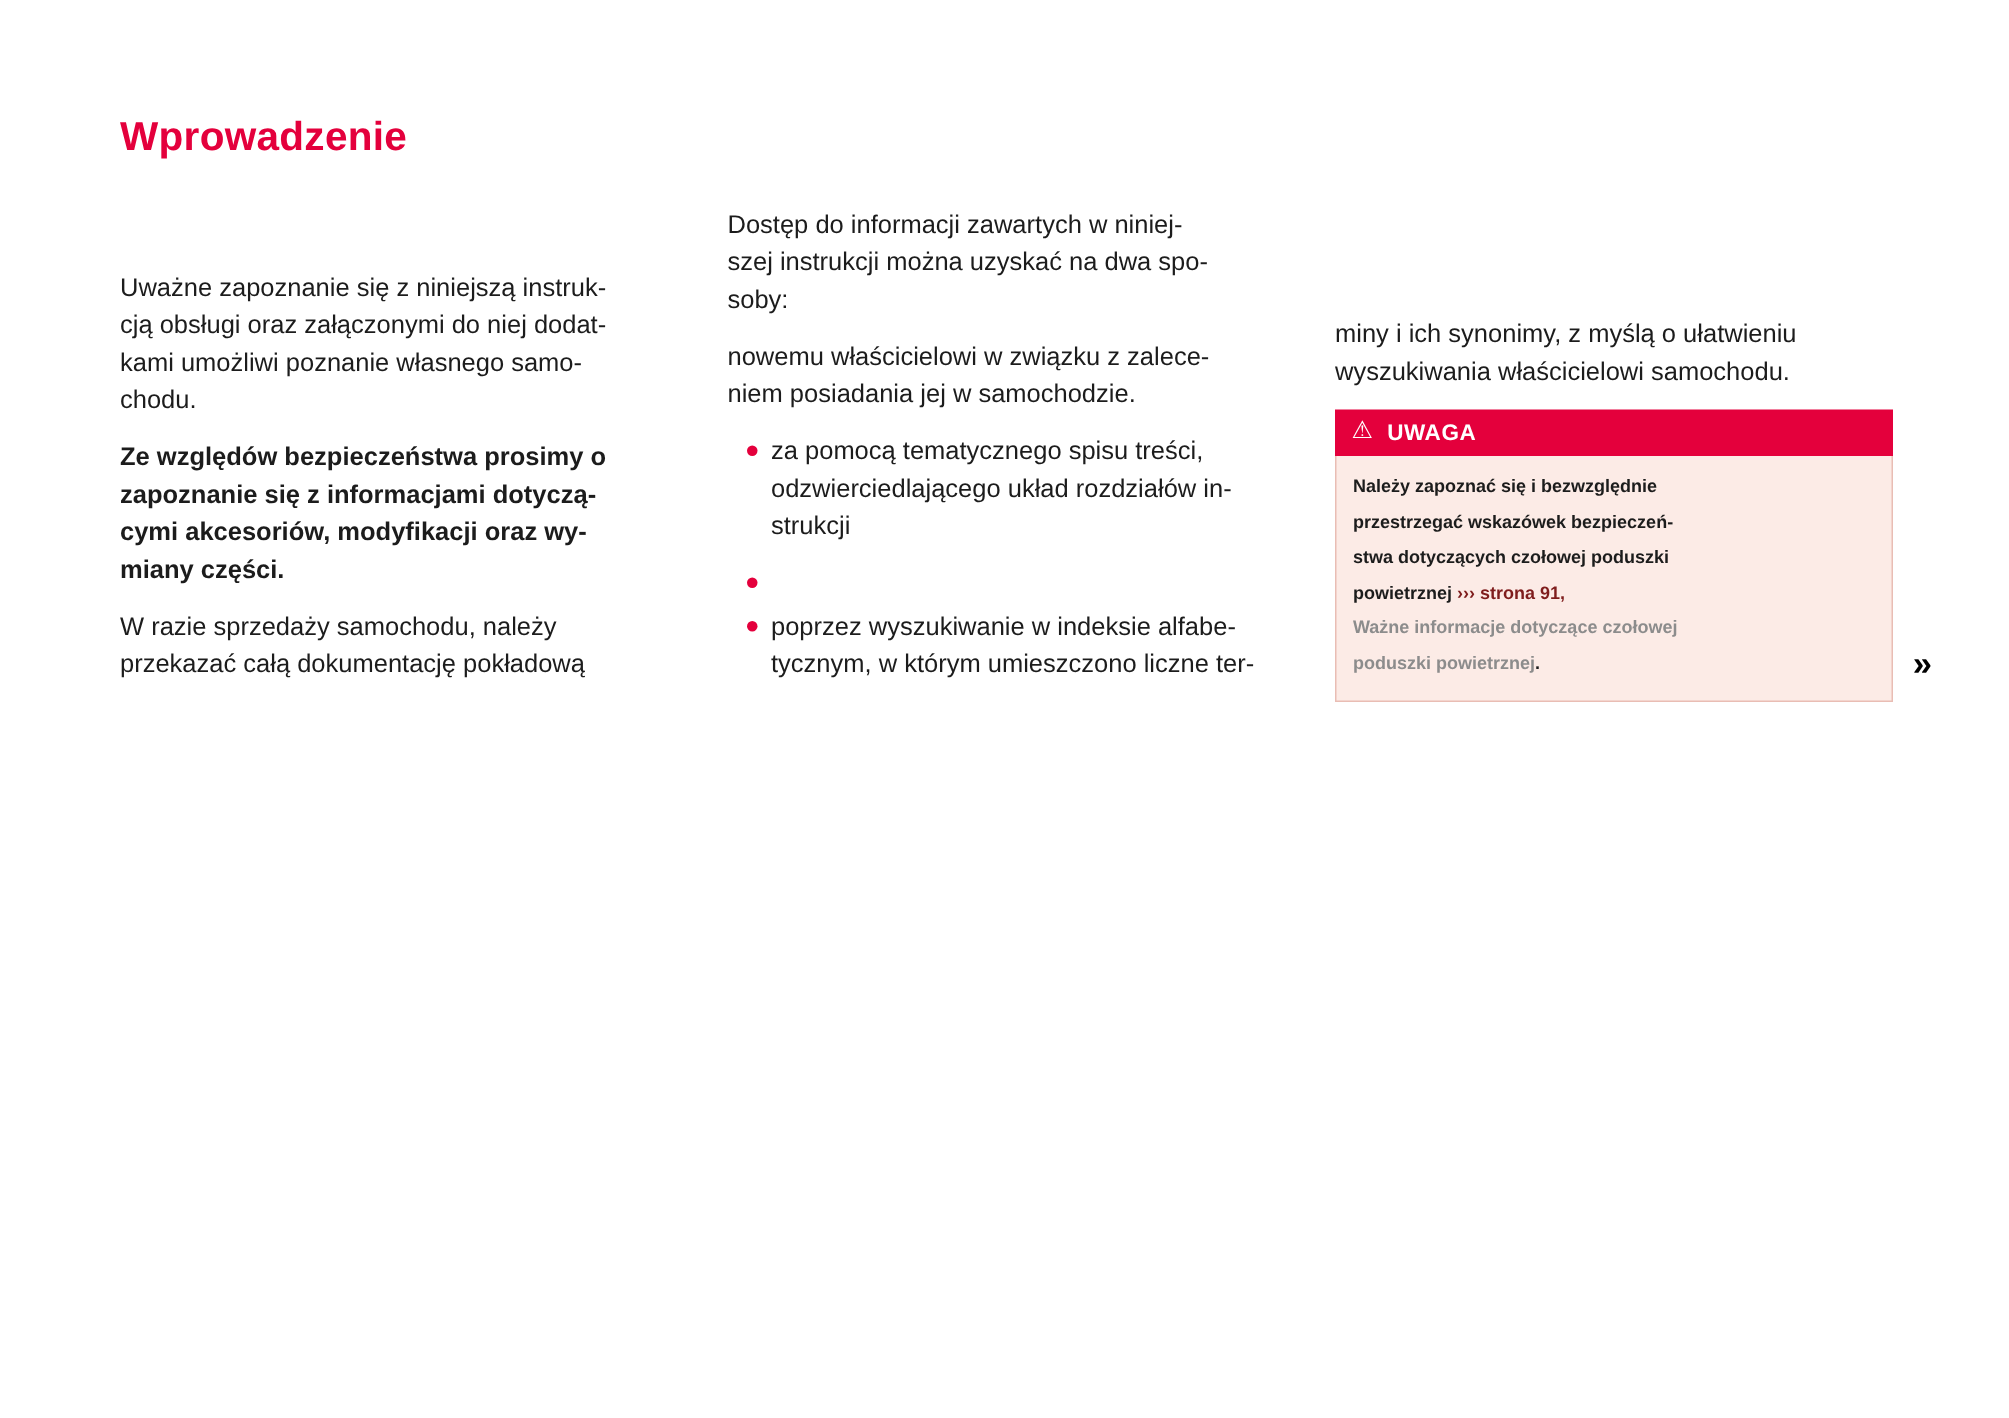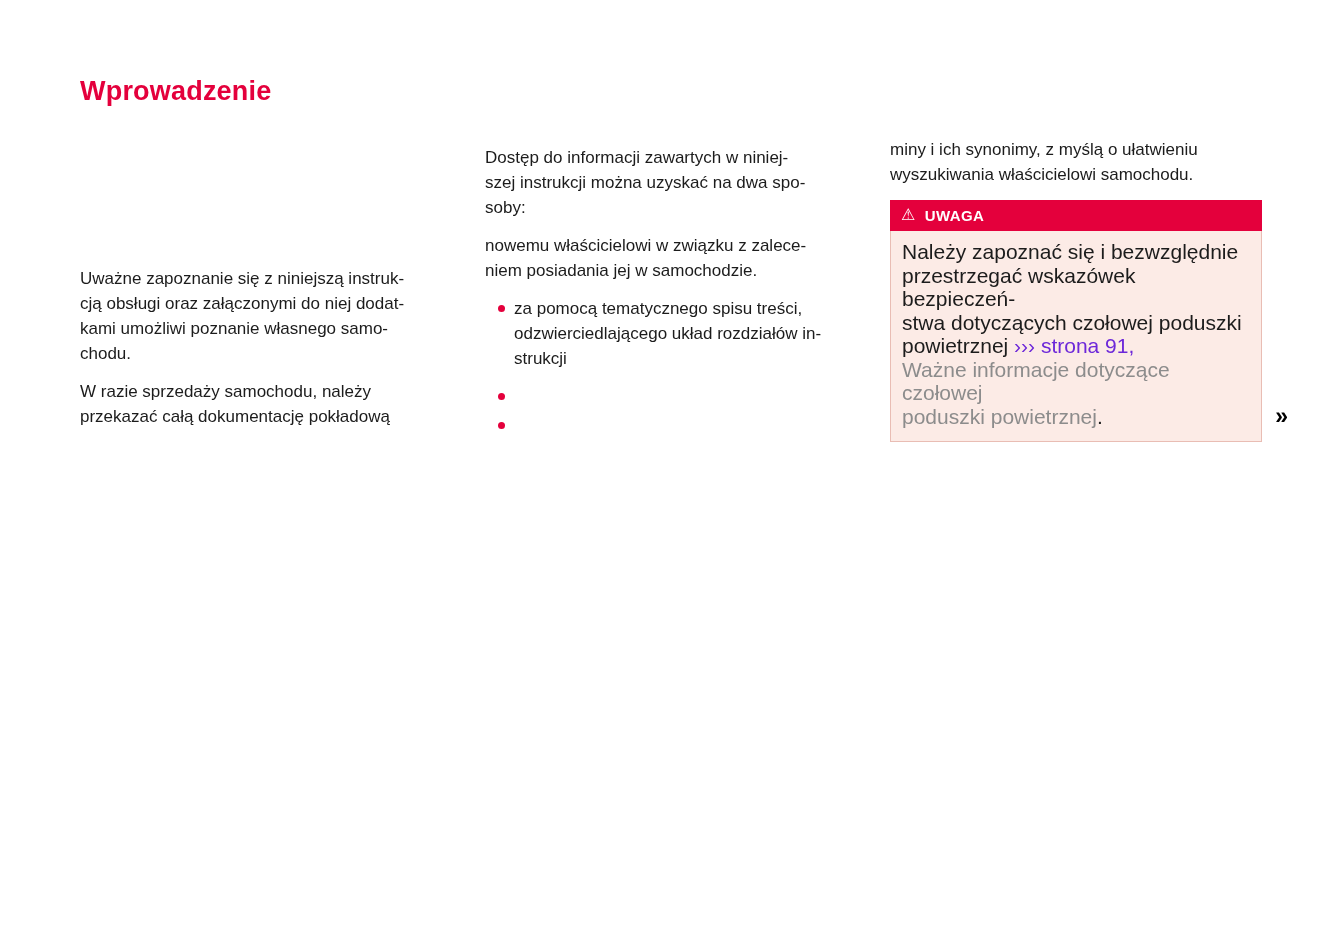--- a/index.html
+++ b/index.html
@@ -90,29 +90,29 @@
     font-weight: normal;
     line-height: 1;
     transform: translateY(-1px);
   }
   .warning-body {
     background: #fcebe6;
     border: 1px solid #e9bdb4;
     border-top: none;
     box-sizing: border-box;
     padding: 9px 11px 13px 11px;
-    font-weight: normal;
-    font-size: 21px;
+    font-weight: bold;
+    font-size: 12px;
     line-height: 23.5px;
   }
   .warning-body span {
     white-space: pre-line;
   }
   .wb-link {
-    color: #6d28d9;
+    color: #7f1d1d;
   }
   .wb-ref {
     color: #8c8c8c;
   }
   .continuation-marker {
     position: absolute;
     right: -26px;
     bottom: 13px;
     font-size: 23px;
     font-weight: bold;
@@ -126,20 +126,24 @@
 
   <h1 class="page-title">Wprowadzenie</h1>
 
   <div class="columns">
 
     <div class="col">
       <p class="para">Uważne zapoznanie się z niniejszą instruk-
 cją obsługi oraz załączonymi do niej dodat-
 kami umożliwi poznanie własnego samo-
 chodu.</p>
+      <p class="para bold">Ze względów bezpieczeństwa prosimy o
+zapoznanie się z informacjami dotyczą-
+cymi akcesoriów, modyfikacji oraz wy-
+miany części.</p>
       <p class="para">W razie sprzedaży samochodu, należy
 przekazać całą dokumentację pokładową</p>
     </div>
 
     <div class="col">
       <p class="para">Dostęp do informacji zawartych w niniej-
 szej instrukcji można uzyskać na dwa spo-
 soby:</p>
       <p class="para">nowemu właścicielowi w związku z zalece-
 niem posiadania jej w samochodzie.</p>
@@ -148,20 +152,22 @@
           <span class="bullet-dot"></span>
           <span class="bullet-text">za pomocą tematycznego spisu treści,
 odzwierciedlającego układ rozdziałów in-
 strukcji</span>
         </li>
         <li class="bullet">
           <span class="bullet-dot"></span>
         </li>
         <li class="bullet">
           <span class="bullet-dot"></span>
+          <span class="bullet-text">poprzez wyszukiwanie w indeksie alfabe-
+tycznym, w którym umieszczono liczne ter-</span>
         </li>
       </ul>
     </div>
 
     <div class="col">
       <p class="para">miny i ich synonimy, z myślą o ułatwieniu
 wyszukiwania właścicielowi samochodu.</p>
 
       <div class="warning-box">
         <div class="warning-header">

